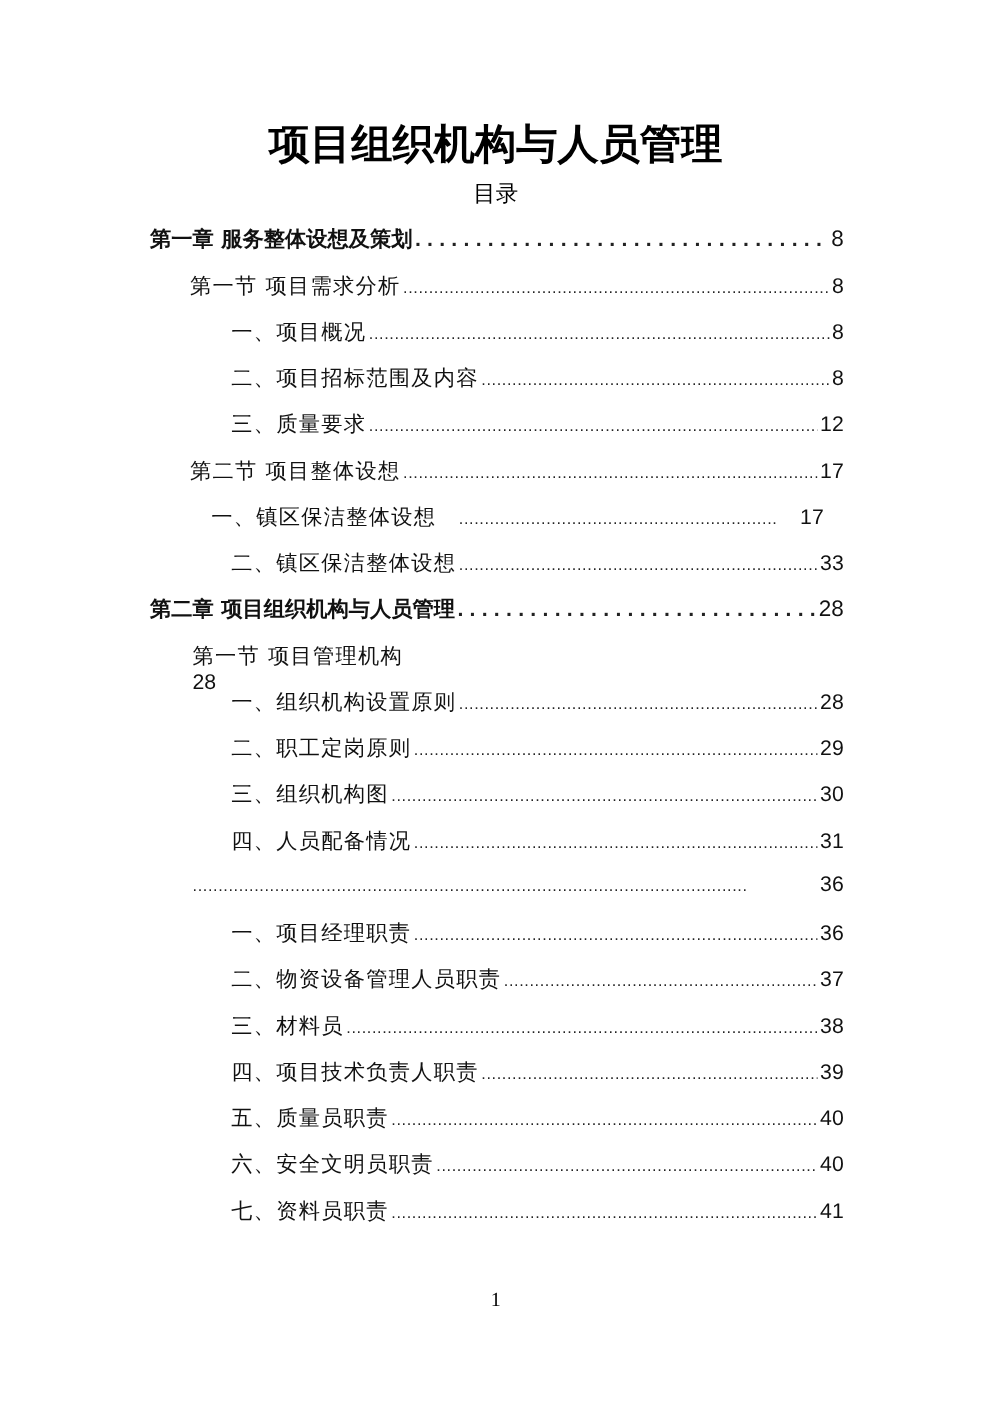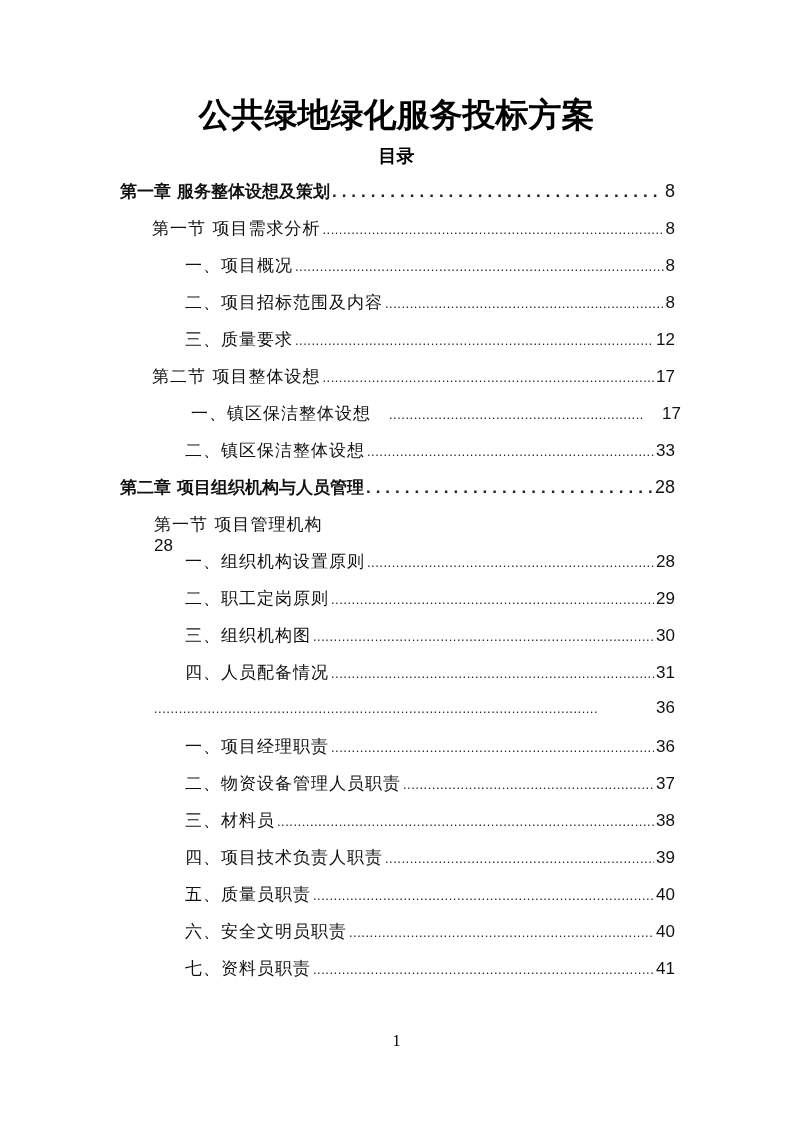--- a/index.html
+++ b/index.html
@@ -3,21 +3,21 @@
   <meta charset="utf-8">
   <style>
     html, body { margin: 0; padding: 0; background: #ffffff; }
     body { width: 793px; height: 1122px; position: relative; overflow: hidden; color: #000; }
     .title {
       position: absolute; top: 90px; left: 0; width: 793px; text-align: center;
       font-family: "DejaVu Sans", sans-serif; font-weight: bold; font-size: 33px; line-height: 50px;
     }
     .subtitle {
       position: absolute; top: 142px; left: 0; width: 793px; text-align: center;
-      font-family: "DejaVu Sans", sans-serif; font-weight: bold; font-size: 18px; line-height: 28px;
+      font-family: "DejaVu Sans", sans-serif; font-weight: normal; font-size: 18px; line-height: 28px;
     }
     .toc { position: absolute; top: 180px; left: 0; width: 793px; }
     .row {
       position: absolute; display: flex; align-items: baseline; height: 37px;
       font-family: "DejaVu Sans", sans-serif; font-size: 17px; color: #111;
     }
     .row .label { white-space: nowrap; letter-spacing: 1px; }
     .row .leader {
       flex: 1; overflow: hidden; white-space: nowrap; margin: 0 2px;
       font-family: "Liberation Sans", sans-serif; font-size: 13px; letter-spacing: 0.5px; color: #222;
@@ -27,21 +27,21 @@
     .row.chapter .leader { font-size: 17px; letter-spacing: 5px; font-weight: bold; }
     .row.chapter .page { font-size: 18px; }
     .page-number {
       position: absolute; top: 1032px; left: 0; width: 793px; text-align: center;
       font-family: "Liberation Serif", serif; font-size: 16px;
     }
   </style>
 </head>
 <body>
 
-<div class="title">公共绿地绿化服务投标方案</div>
+<div class="title">项目组织机构与人员管理</div>
 <div class="subtitle">目录</div>
 
 <div class="toc">
   <div class="row chapter" style="top:0px;left:120px;width:555px;">
     <span class="label">第一章  服务整体设想及策划</span>
     <span class="leader">.................................................</span>
     <span class="page">8</span>
   </div>
   <div class="row" style="top:37px;left:152px;width:523px;">
     <span class="label">第一节  项目需求分析</span>
@@ -61,21 +61,21 @@
   <div class="row" style="top:148px;left:185px;width:490px;">
     <span class="label">三、质量要求</span>
     <span class="leader">............................................................................................................</span>
     <span class="page">12</span>
   </div>
   <div class="row" style="top:185px;left:152px;width:523px;">
     <span class="label">第二节  项目整体设想</span>
     <span class="leader">............................................................................................................</span>
     <span class="page">17</span>
   </div>
-  <div class="row" style="top:222px;left:191px;width:490px;gap:16px;">
+  <div class="row" style="top:222px;left:169px;width:490px;gap:16px;">
     <span class="label">一、镇区保洁整体设想</span>
     <span class="leader">............................................................................................................</span>
     <span class="page">17</span>
   </div>
   <div class="row" style="top:259px;left:185px;width:490px;">
     <span class="label">二、镇区保洁整体设想</span>
     <span class="leader">............................................................................................................</span>
     <span class="page">33</span>
   </div>
   <div class="row chapter" style="top:296px;left:120px;width:555px;">

